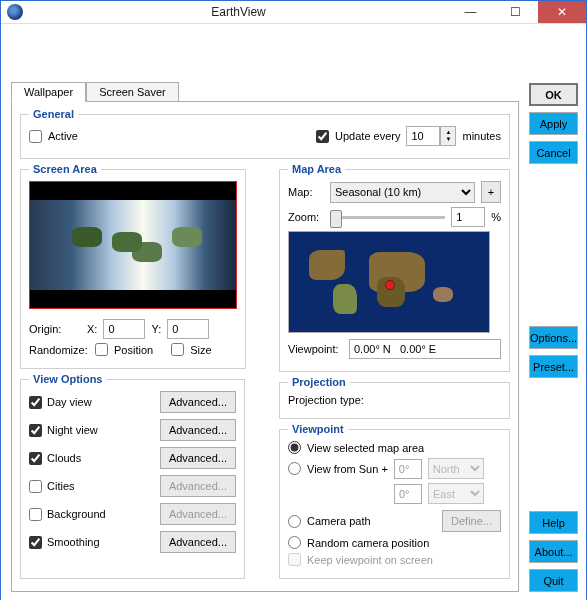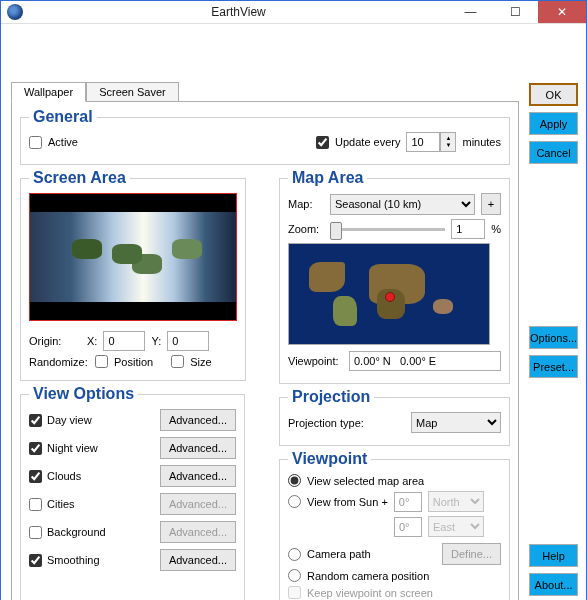--- a/index.html
+++ b/index.html
@@ -13,23 +13,23 @@
 .winbtn.close { background: #c75050; color: #fff; width: 48px; height: 22px; }
 .client { flex: 1; padding: 10px 12px 10px 10px; display: flex; gap: 10px; background: #fff; }
 .main { flex: 1; display: flex; flex-direction: column; }
 .tabs { display: flex; }
 .tab { border: 1px solid #acacac; padding: 3px 12px; background: #fff; font-size: 11px; position: relative; top: 1px; z-index: 2; }
 .tab.active { border-bottom: 1px solid #fff; }
 .tab.inactive { background: #f4f4f4; }
 .panel { border: 1px solid #acacac; flex: 1; padding: 6px 8px 8px 8px; }
 .side { width: 78px; display: flex; flex-direction: column; gap: 6px; padding-top: 2px; }
 .btn { border: 1px solid #acacac; background: #0ea5e9; font-size: 11px; height: 23px; display: flex; align-items: center; justify-content: center; cursor: default; }
-.btn.default { border: 2px solid #a16207; background: #e9e9e9; font-weight: normal; }
+.btn.default { border: 2px solid #737373; background: #e9e9e9; font-weight: bold; }
 fieldset { border: 1px solid #d0d0d0; border-radius: 0; padding: 6px 8px 8px 8px; margin-bottom: 4px; }
-legend { font-size: 16px; font-weight: bold; color: #1a4ea0; padding: 0 4px; }
+legend { font-size: 11px; font-weight: bold; color: #1a4ea0; padding: 0 4px; }
 .row { display: flex; align-items: center; gap: 6px; margin-bottom: 4px; }
 input[type="checkbox"], input[type="radio"] { width: 13px; height: 13px; accent-color: #333; }
 input[type="text"] { border: 1px solid #acacac; height: 20px; padding: 0 4px; font-size: 11px; background: #fff; }
 select { border: 1px solid #acacac; height: 21px; font-size: 11px; background: #efefef; }
 label, span { font-size: 11px; }
 .twocol { display: flex; gap: 10px; }
 .leftcol { width: 225px; display: flex; flex-direction: column; }
 .rightcol { flex: 1; display: flex; flex-direction: column; margin-left: 24px; }
 .preview { border: 1px solid #d92222; width: 208px; height: 128px; background: #000; display: flex; align-items: center; justify-content: center; margin-bottom: 10px; }
 .globe { width: 208px; height: 90px; background: linear-gradient(90deg, #2a3a55 0%, #3a5a7a 20%, #b0c8e0 40%, #fafaf0 55%, #b0c8e0 70%, #3a5a7a 85%, #1a2840 100%); position: relative; }
@@ -185,21 +185,20 @@
               <div class="row">
                 <label style="width:55px">Viewpoint:</label>
                 <input type="text" style="flex: 1 1 0%;" value="0.00° N   0.00° E">
               </div>
             </fieldset>
 
             <fieldset>
               <legend>Projection</legend>
               <div class="row">
                 <label style="flex:1">Projection type:</label>
-                <select style="width:90px"><option>Map</option></select>
               </div>
             </fieldset>
 
             <fieldset style="flex:1">
               <legend>Viewpoint</legend>
               <div class="row">
                 <input type="radio" name="vp" checked="" style="">
                 <label>View selected map area</label>
               </div>
               <div class="row">

